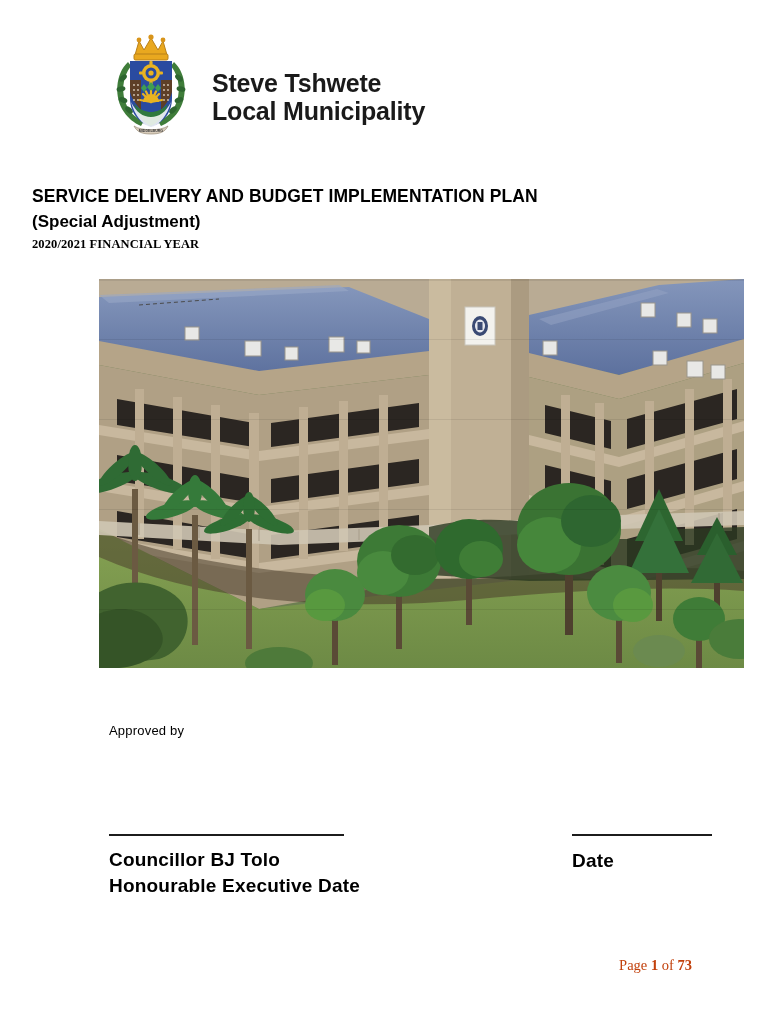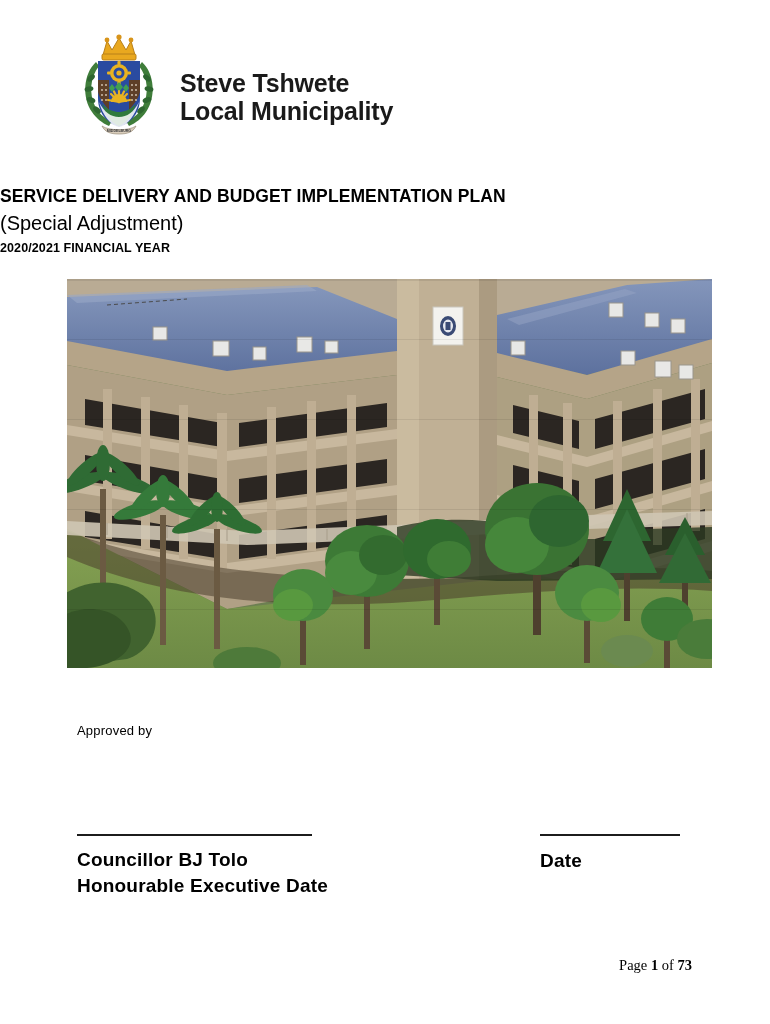--- a/index.html
+++ b/index.html
@@ -13,20 +13,21 @@
     position: relative;
     font-family: "Liberation Sans", sans-serif;
     color: #000000;
     overflow: hidden;
   }
 
   .page {
     position: absolute;
     inset: 0;
     background: #ffffff;
+    margin-left: 32px;
   }
 
   
   .letterhead {
     position: absolute;
     left: 76px;
     top: 32px;
     display: flex;
     align-items: center;
     gap: 18px;
@@ -60,30 +61,31 @@
     top: 186px;
   }
   .doc-title {
     font-size: 17.5px;
     font-weight: bold;
     letter-spacing: 0.1px;
     margin: 0;
     line-height: 1.25;
   }
   .doc-subtitle {
-    font-size: 20px;
-    font-weight: normal;
+    font-size: 17px;
+    font-weight: bold;
     margin: 3px 0 0 0;
     line-height: 1.25;
   }
   .doc-year {
     font-size: 12.5px;
     font-weight: bold;
     margin: 5px 0 0 0;
     letter-spacing: 0.1px;
+    font-family: Liberation Serif, serif;
   }
 
   
   .photo {
     position: absolute;
     left: 67px;
     top: 279px;
     width: 645px;
     height: 389px;
     overflow: hidden;
@@ -122,21 +124,21 @@
 
   
   .footer {
     position: absolute;
     left: 0;
     right: 78px;
     top: 957px;
     text-align: right;
     font-family: "Liberation Serif", serif;
     font-size: 14.5px;
-    color: #000000;
+    color: #c2410c;
   }
   .footer b { font-weight: bold; }
   .footer span { white-space: pre; }
 </style>
 </head>
 <body>
 
 <div class="page">
 
   <div class="letterhead">

